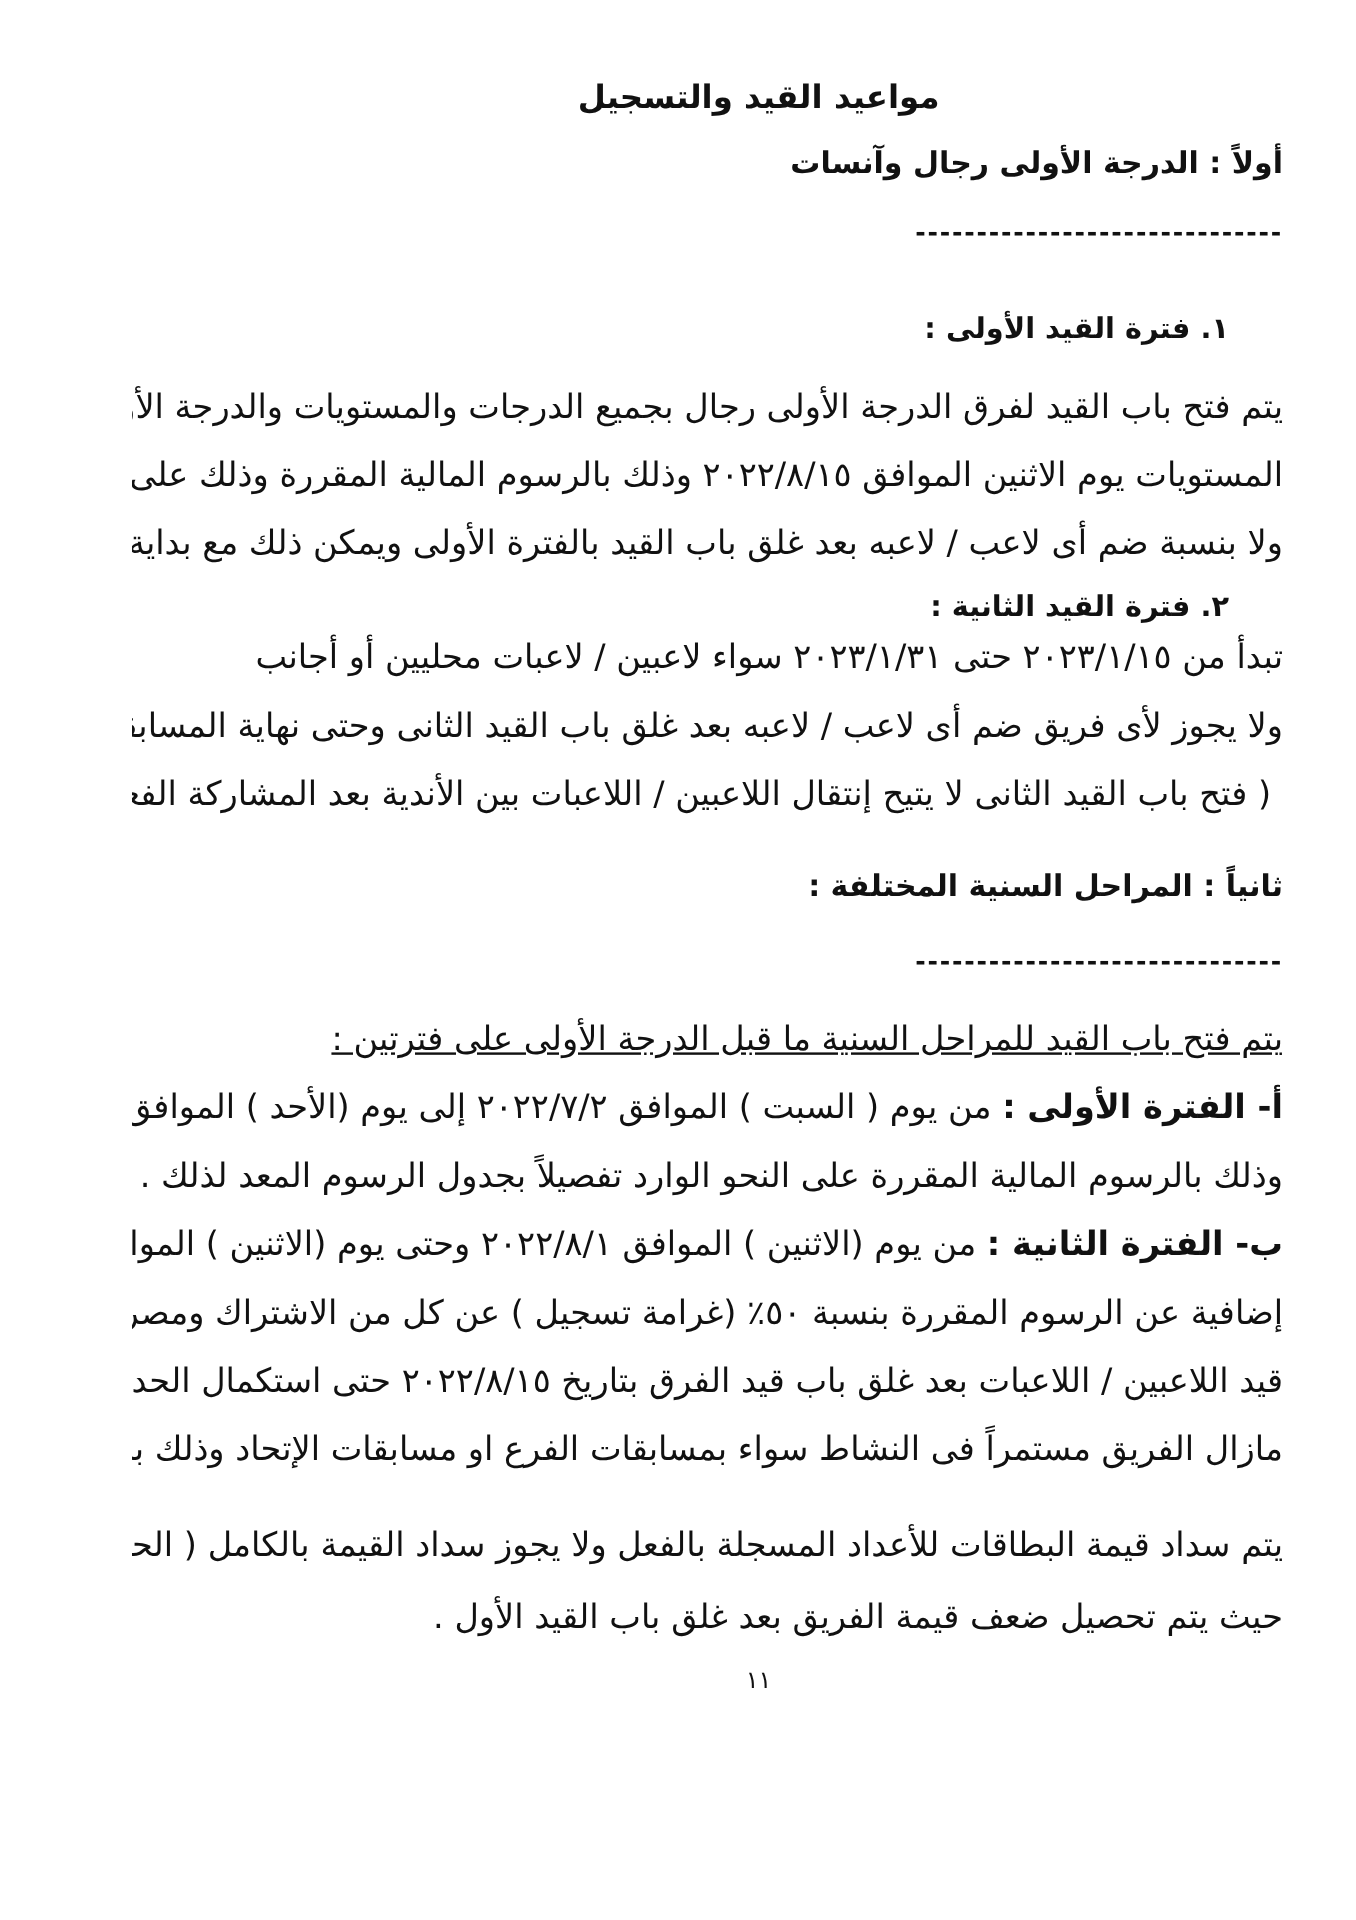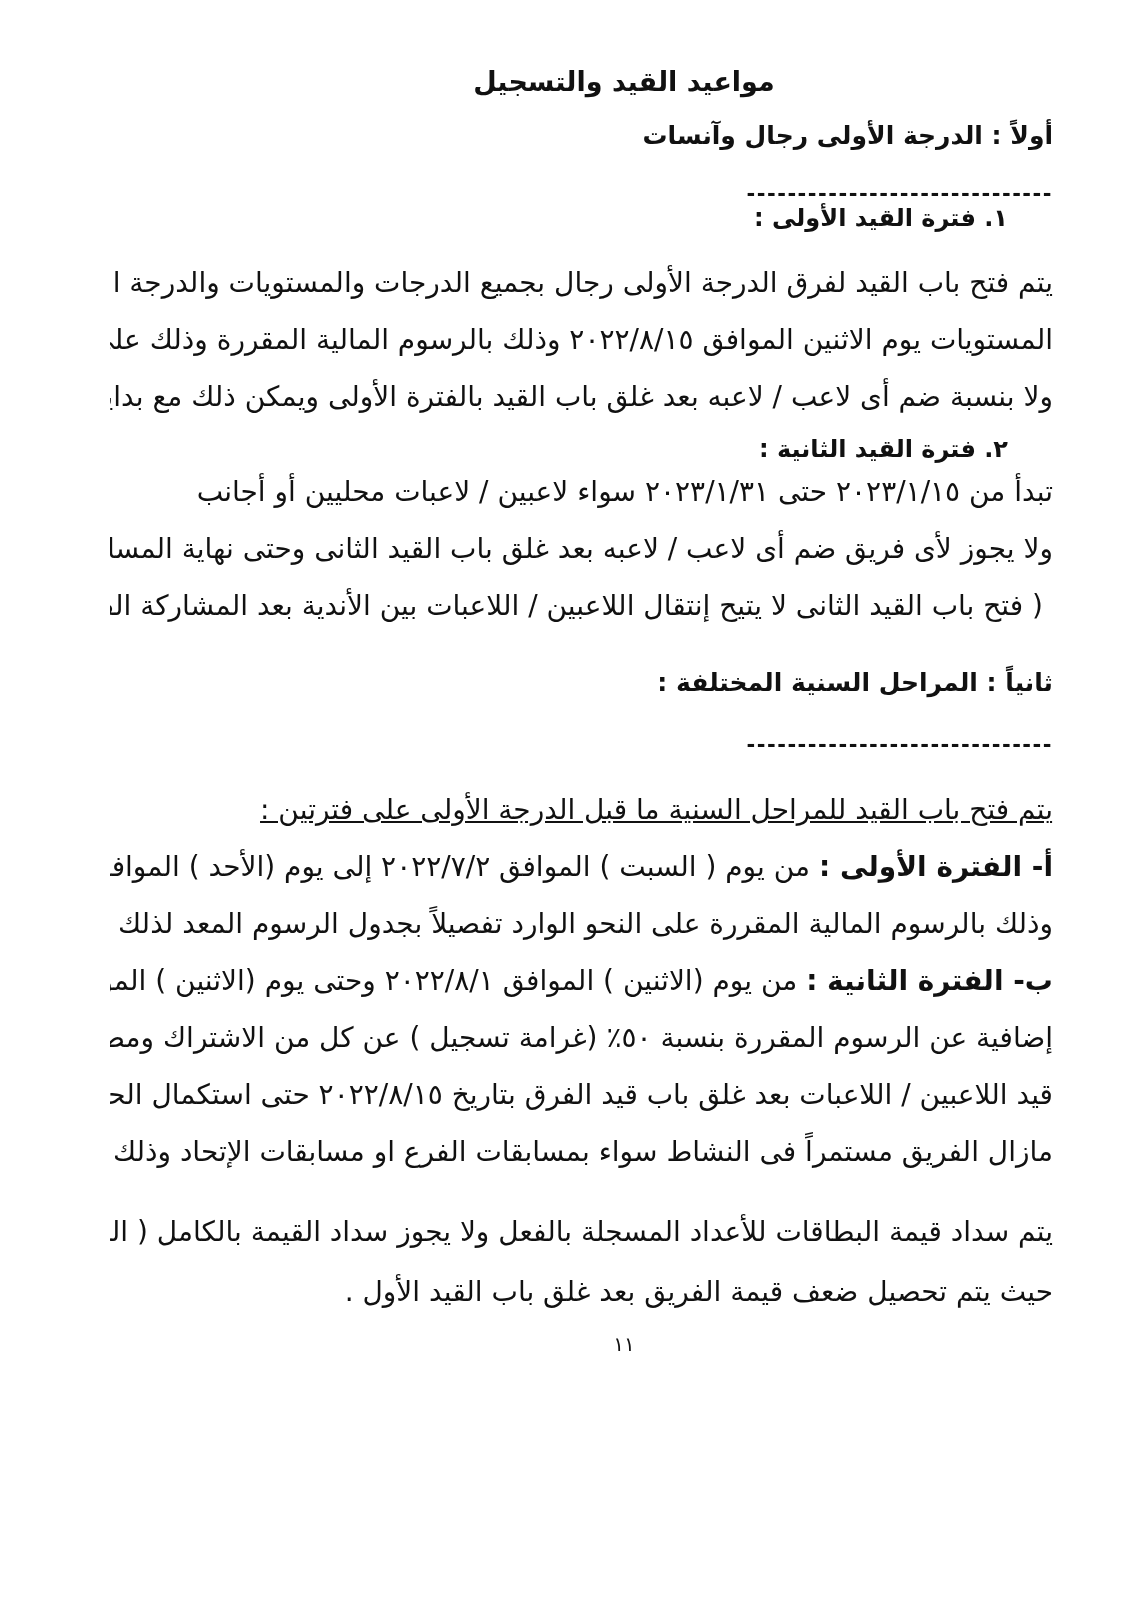--- a/index.html
+++ b/index.html
@@ -9,21 +9,21 @@
     height: 1600px;
     overflow: hidden;
     direction: rtl;
     font-family: "DejaVu Sans", sans-serif;
     color: #111111;
   }
   .page {
     width: 1020px;
     height: 1600px;
     background: #ffffff;
-    padding: 66px 77px 0 85px;
+    padding: 66px 61px 0 85px;
     overflow: hidden;
     position: relative;
   }
   .doc-title {
     text-align: center;
     font-size: 27px;
     font-weight: bold;
     letter-spacing: 0.5px;
   }
   .section-heading {
@@ -42,21 +42,21 @@
     line-height: 20px;
   }
   .divider-1 { margin-top: 34px; }
   .sub-title {
     text-align: right;
     padding-right: 45px;
     font-size: 24px;
     font-weight: bold;
     white-space: nowrap;
   }
-  .sub-title-1 { }
+  .sub-title-1 { margin-top: 56px; }
   .sub-title-2 { margin-top: 10px; }
   .body-line {
     text-align: right;
     font-size: 28px;
     line-height: 57px;
     white-space: nowrap;
   }
   .para-1 { margin-top: 22px; }
   .para-2 { margin-top: 0px; }
   .indent-sm { padding-right: 10px; }

